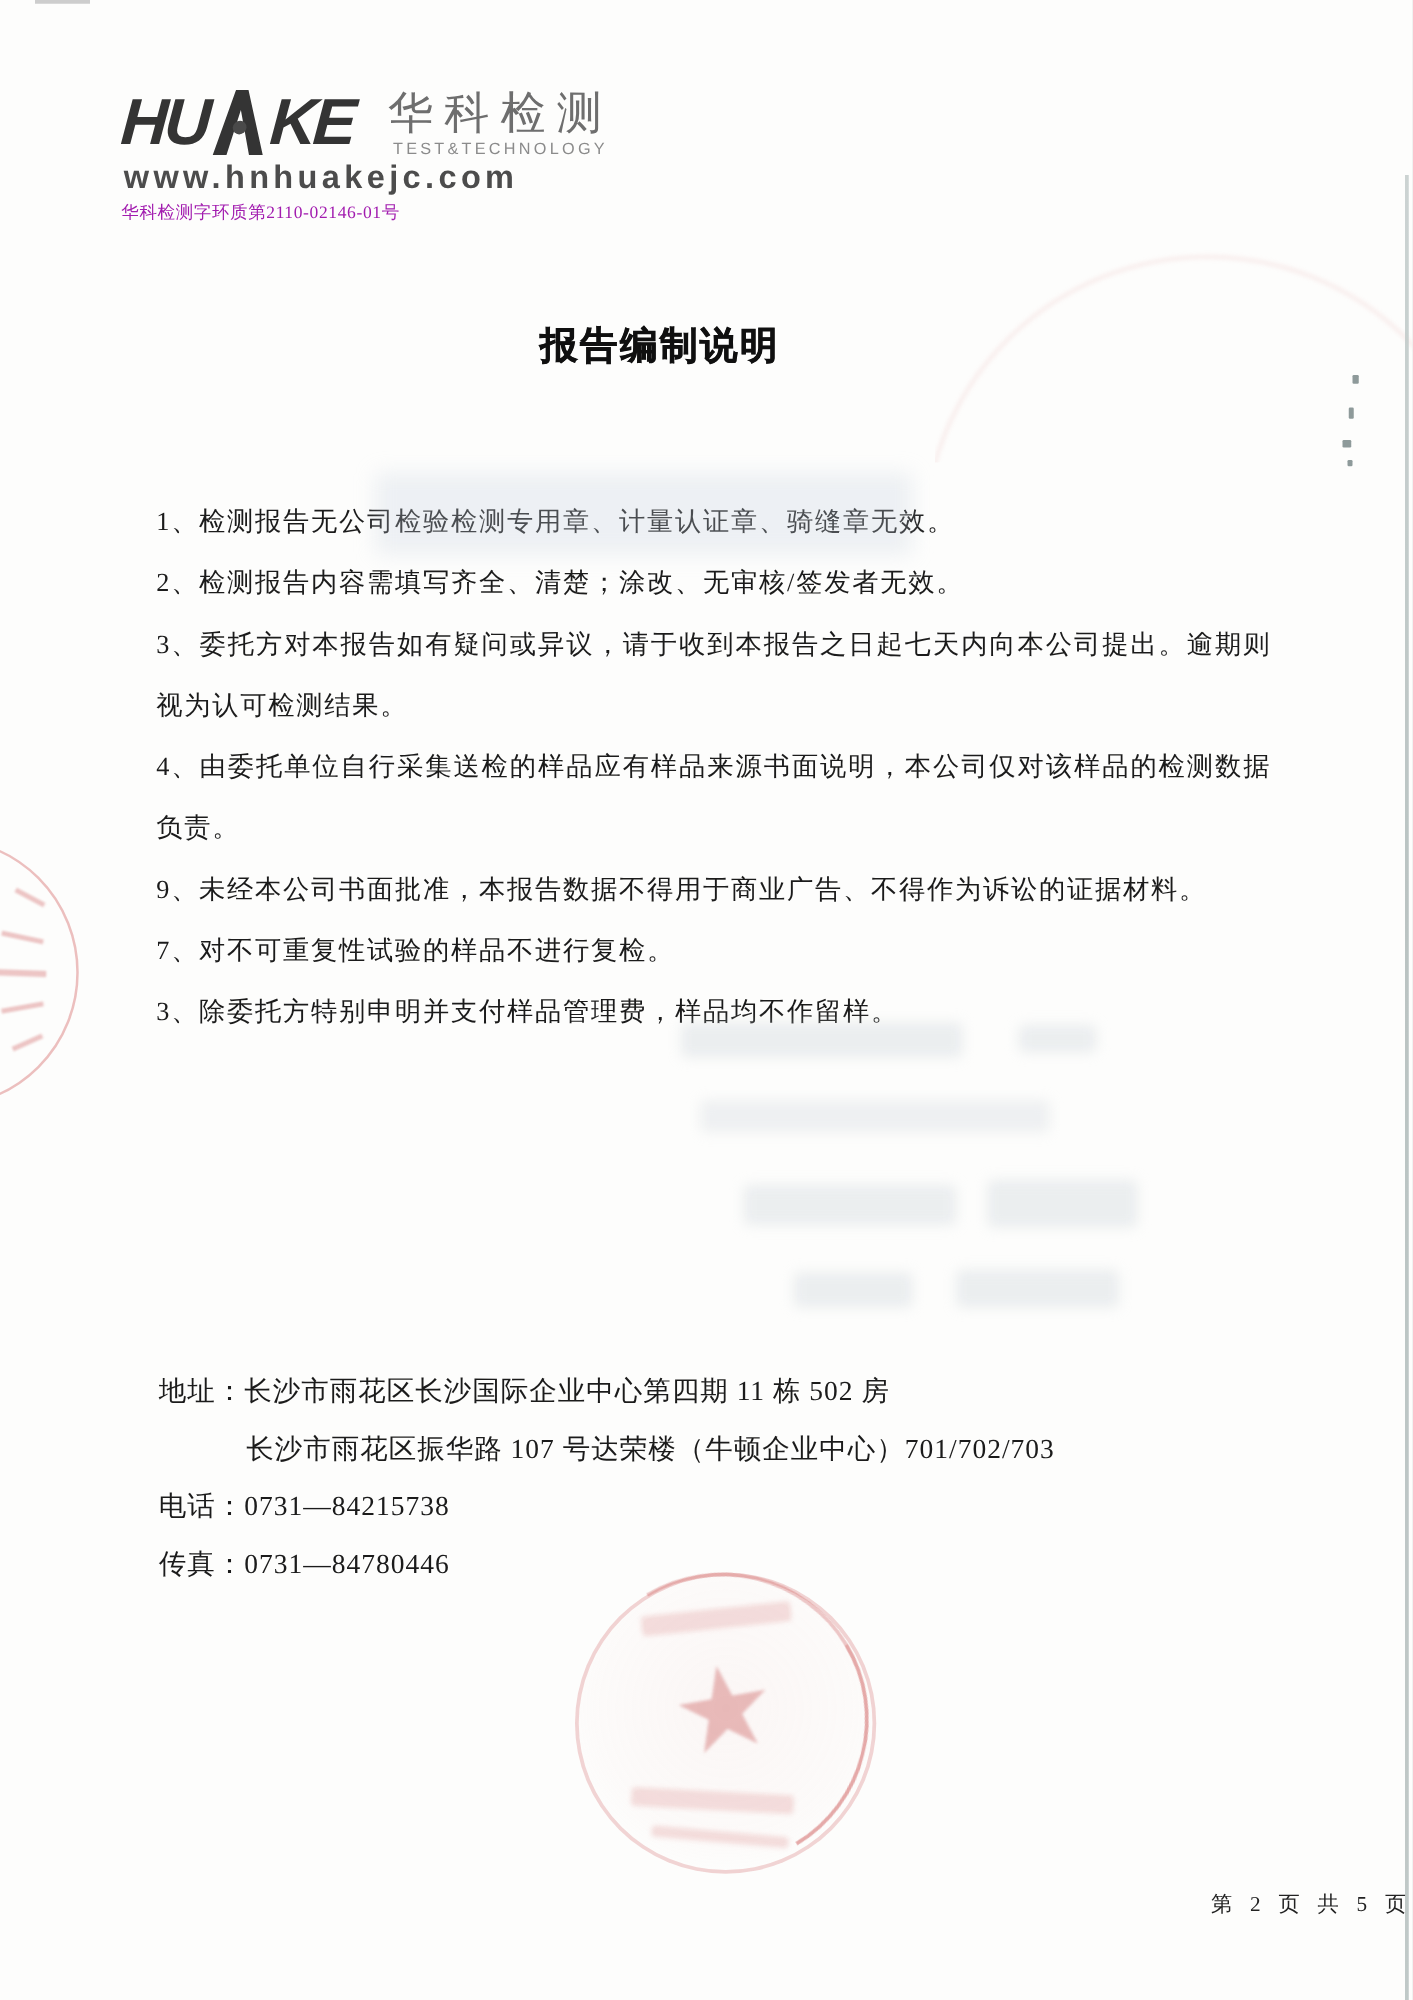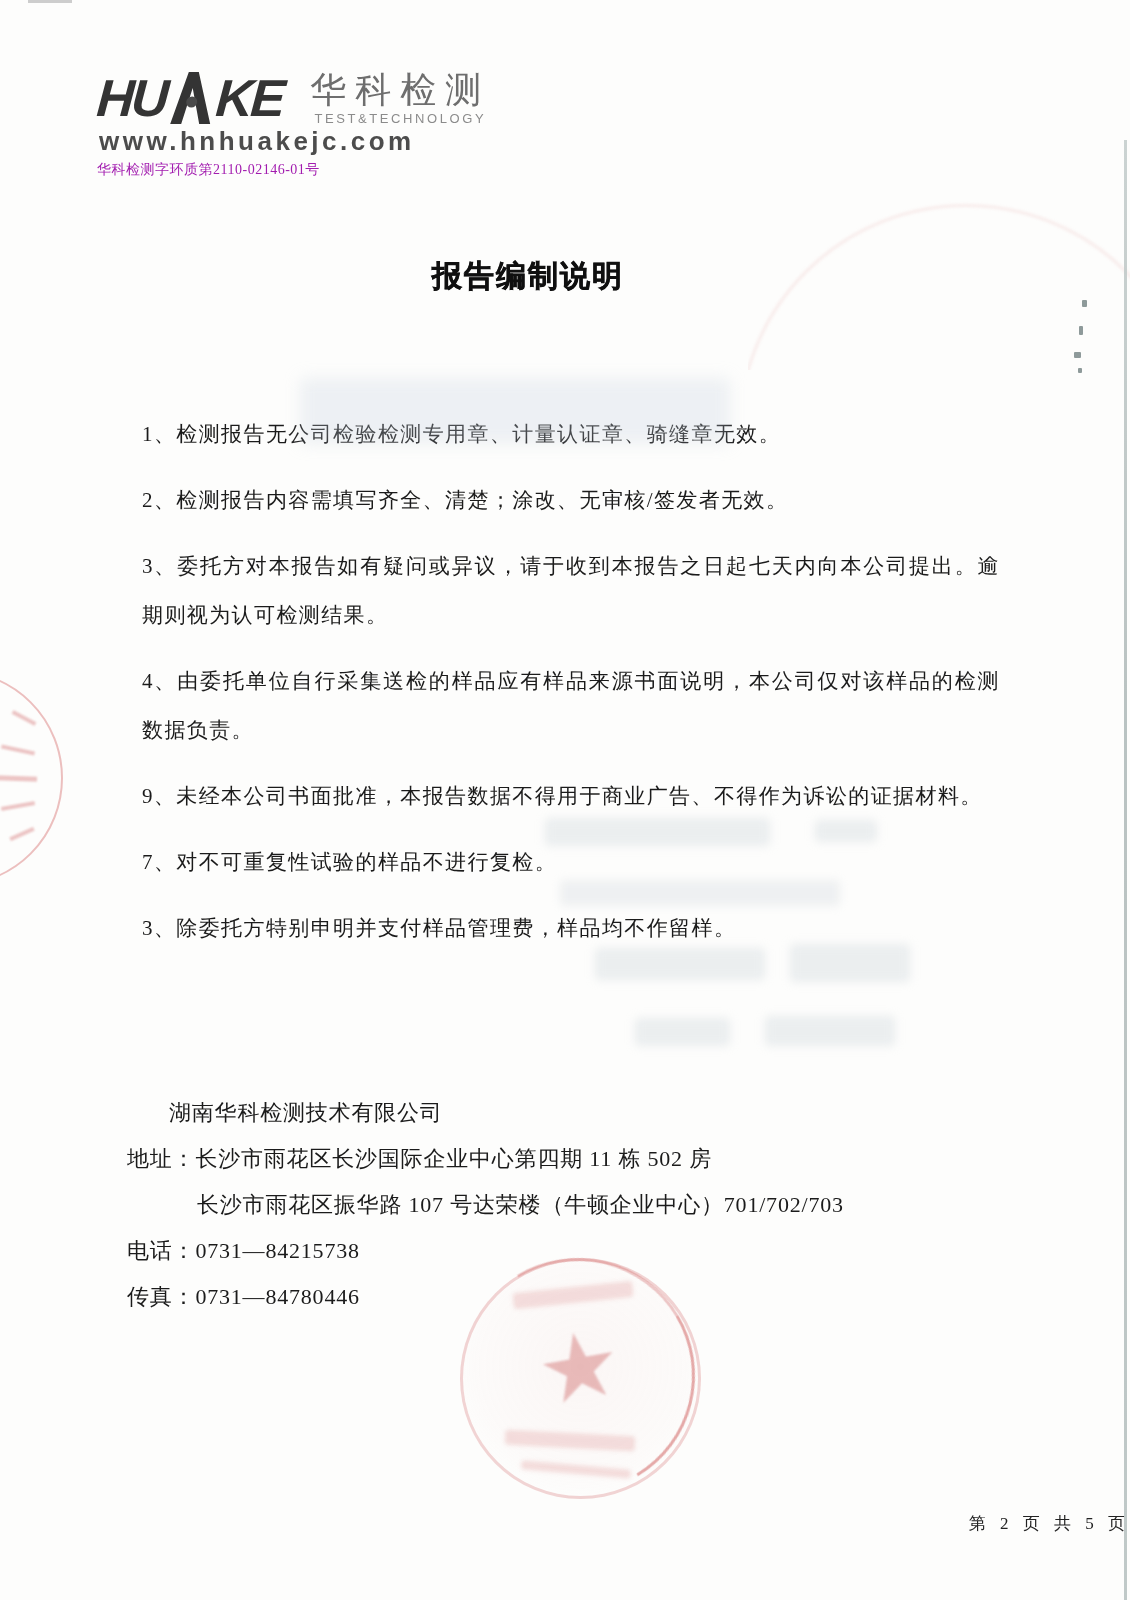--- a/index.html
+++ b/index.html
@@ -49,21 +49,21 @@
     font-family:"Liberation Sans","DejaVu Sans",sans-serif;
     font-weight:700;font-size:30px;letter-spacing:2px;color:#101010;
     -webkit-text-stroke:0.5px #101010;
   }
   
   .notes{
     position:absolute;left:125px;top:393px;width:892px;
     font-size:21px;line-height:49px;letter-spacing:1.4px;
     text-align:justify;
   }
-  .notes p{margin:17px;font-family:Liberation Serif, serif;}
+  .notes p{margin:0;font-family:Liberation Serif, serif;}
   
   .company{
     position:absolute;left:127px;top:1090px;width:900px;
     font-size:22px;line-height:46px;letter-spacing:0.8px;
   }
   .company .row{white-space:nowrap;}
   .company .indent-name{padding-left:42px;}
   .company .indent-addr2{padding-left:70px;}
   
   .footer{
@@ -173,21 +173,20 @@
     <p>1、检测报告无公司检验检测专用章、计量认证章、骑缝章无效。</p>
     <p>2、检测报告内容需填写齐全、清楚；涂改、无审核/签发者无效。</p>
     <p>3、委托方对本报告如有疑问或异议，请于收到本报告之日起七天内向本公司提出。逾期则视为认可检测结果。</p>
     <p>4、由委托单位自行采集送检的样品应有样品来源书面说明，本公司仅对该样品的检测数据负责。</p>
     <p>9、未经本公司书面批准，本报告数据不得用于商业广告、不得作为诉讼的证据材料。</p>
     <p>7、对不可重复性试验的样品不进行复检。</p>
     <p>3、除委托方特别申明并支付样品管理费，样品均不作留样。</p>
   </div>
 
   <div class="company">
-    <div class="row indent-name">湖南华科检测技术有限公司</div>
     <div class="row"><span>地址：</span><span>长沙市雨花区长沙国际企业中心第四期 11 栋 502 房</span></div>
     <div class="row indent-addr2">长沙市雨花区振华路 107 号达荣楼（牛顿企业中心）701/702/703</div>
     <div class="row"><span>电话：</span><span>0731—84215738</span></div>
     <div class="row"><span>传真：</span><span>0731—84780446</span></div>
   </div>
 
   <div class="footer">第 2 页 共 5 页</div>
 
   <div class="stamp-bottom">
     <div class="arc2"></div>

